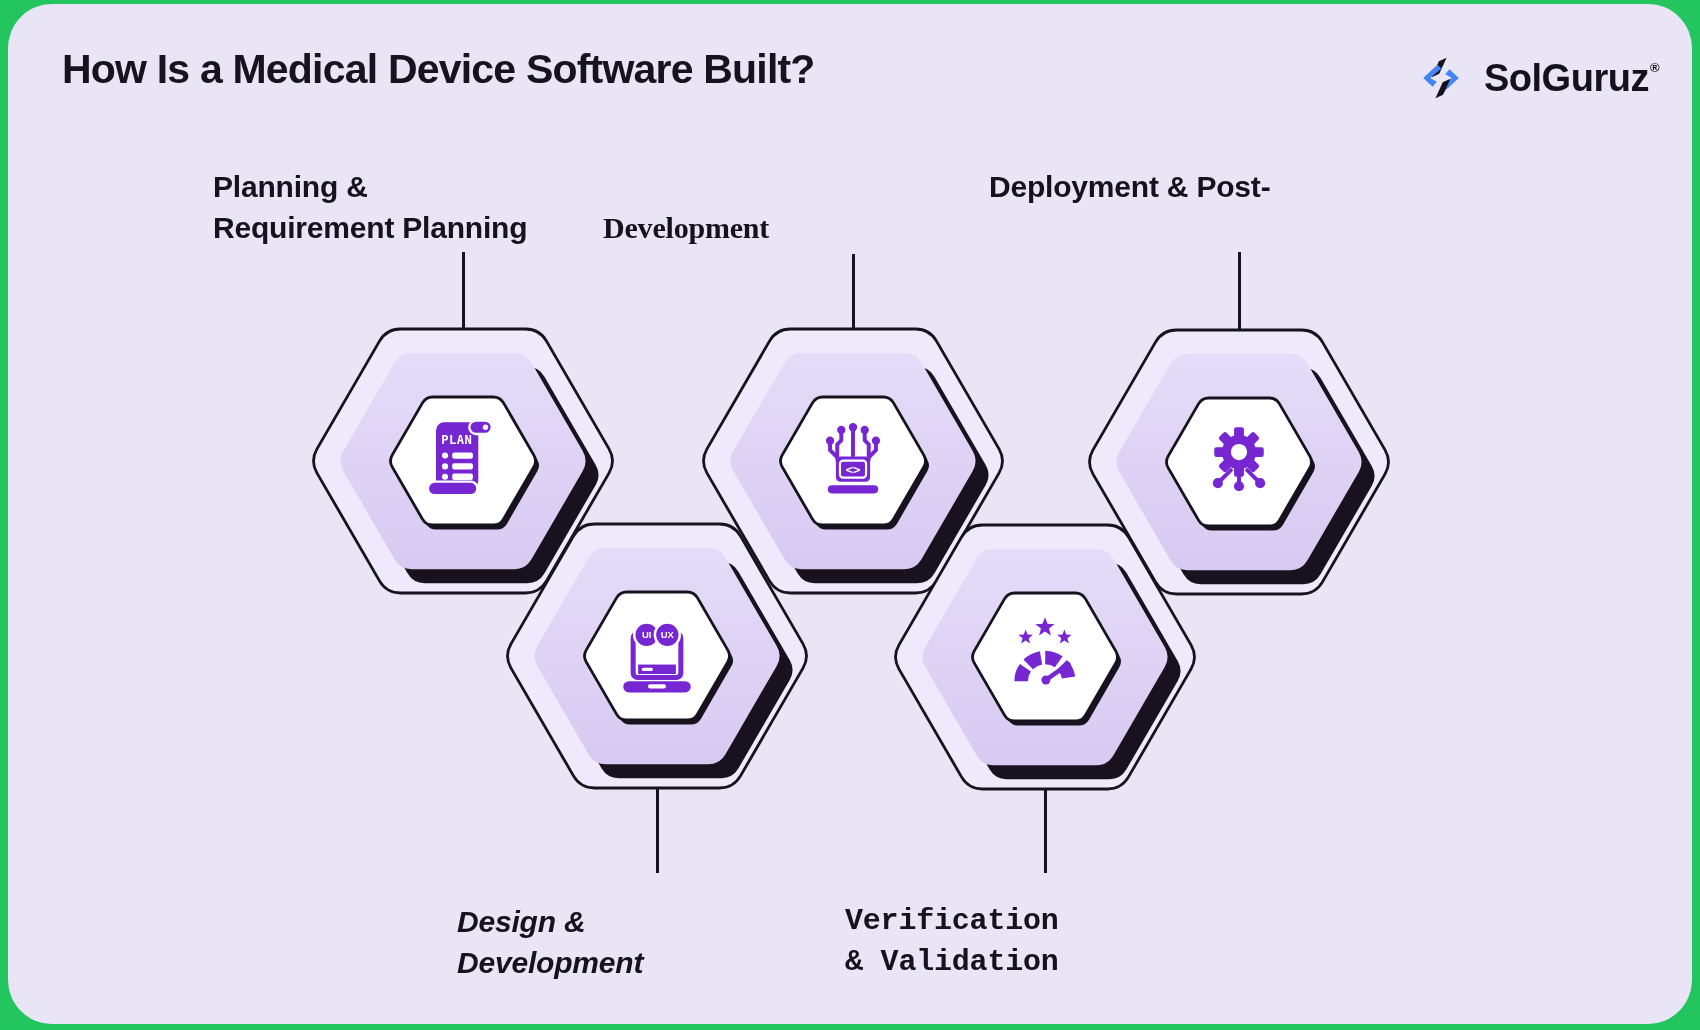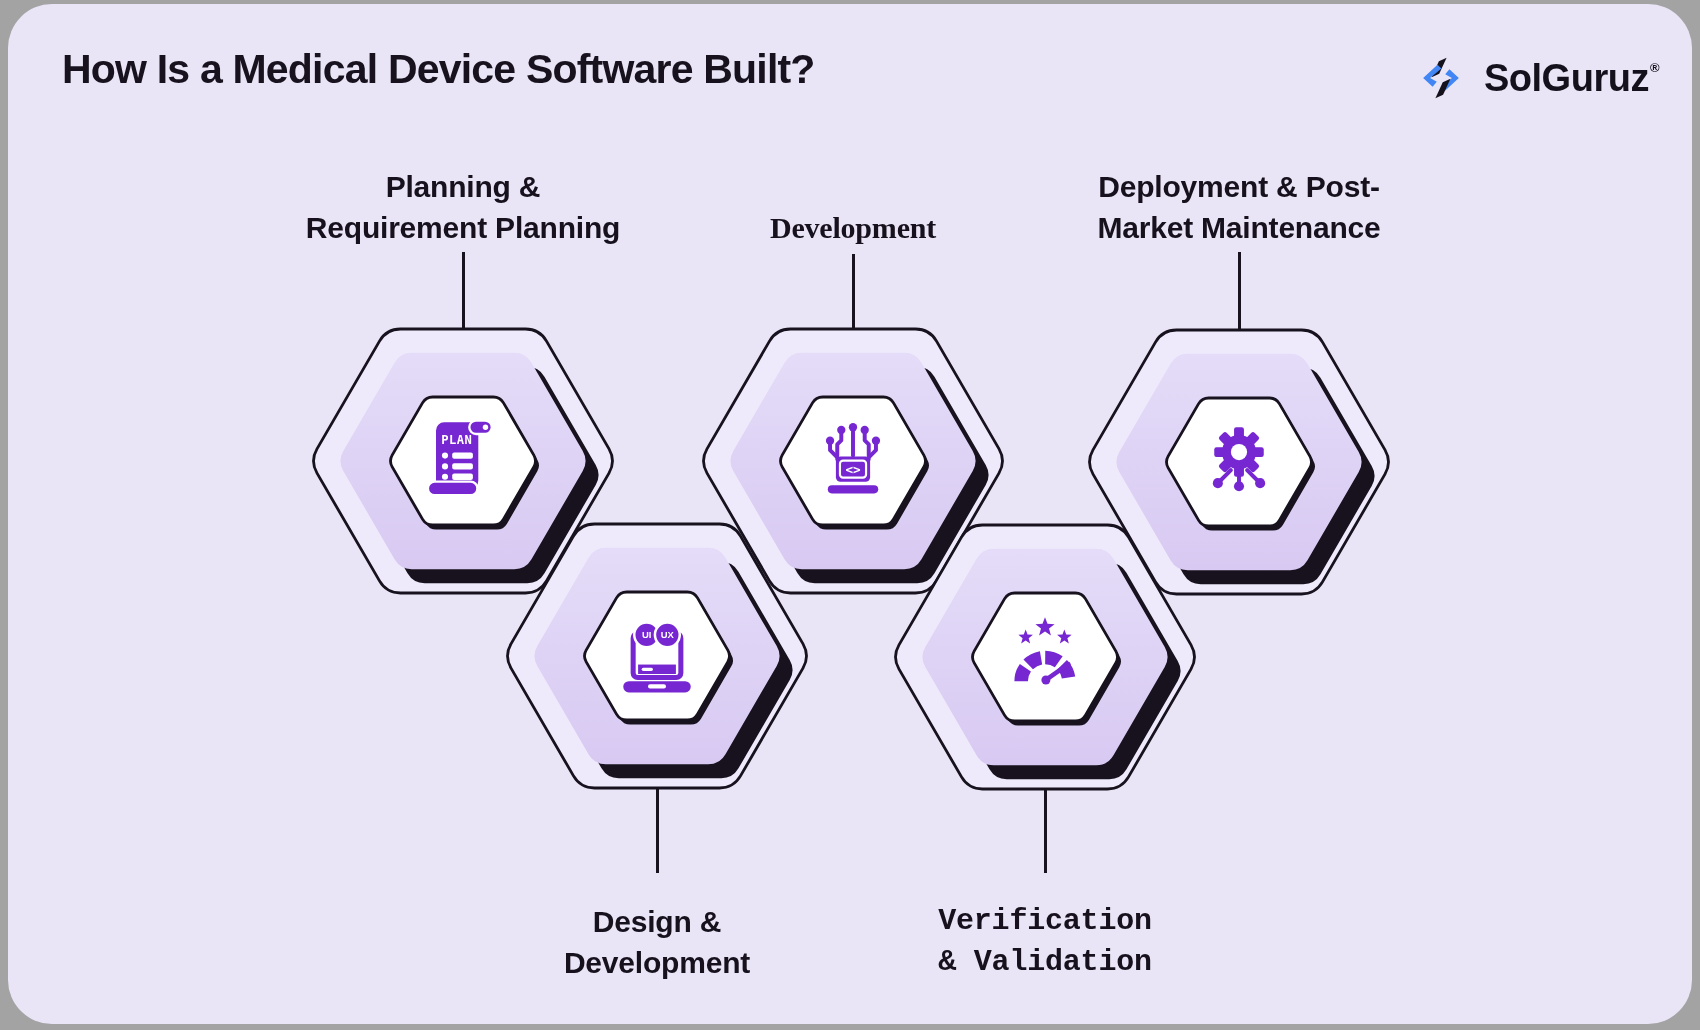--- a/index.html
+++ b/index.html
@@ -1,33 +1,33 @@
 <!DOCTYPE html>
 <html><head>
 <meta charset="utf-8">
 <style>
   html,body{margin:0;padding:0;background:#000;}
-  .canvas{position:relative;width:1700px;height:1030px;background:#a3a3a3;overflow:hidden;
+  .canvas{position:relative;width:1700px;height:1030px;background:#22c55e;overflow:hidden;
           font-family:"Liberation Sans",sans-serif;}
   .panel{position:absolute;left:8px;top:4px;right:8px;bottom:6px;background:#eae5f6;border-radius:44px;}
   .title{position:absolute;left:62px;top:46px;margin:0;font-size:41px;font-weight:800;
          letter-spacing:-0.8px;color:#17121e;}
   .logo{position:absolute;left:1420px;top:50px;display:flex;align-items:center;gap:22px;}
   .logo-mark{width:42px;height:56px;}
   .logo-text{font-size:38px;font-weight:700;color:#15111c;letter-spacing:-0.5px;display:flex;align-items:flex-start;}
   .reg{font-size:13px;font-weight:700;margin-top:3px;margin-left:1px;}
   .defs-svg{position:absolute;width:0;height:0;overflow:hidden;}
   .hexcell{position:absolute;width:340px;height:300px;overflow:visible;}
   .hx-outline{fill:#efeafb;stroke:#17121e;stroke-width:2.8;}
   .hx-shadow{fill:#17121e;}
   .hx-fill{fill:url(#hexgrad);}
   .hx-inner-sh{fill:#17121e;}
   .hx-inner{fill:#ffffff;stroke:#17121e;stroke-width:5.8;}
   .connector{position:absolute;width:3px;background:#17121e;}
-  .node-label{position:absolute;text-align:center;font-size:30px;font-weight:700;color:#16111d;
+  .node-label{position:absolute;font-size:30px;font-weight:700;color:#16111d;
               line-height:41px;letter-spacing:-0.2px;}
   .node-label span{display:block;}
   .ic{fill:#7627d1;}
   .ic-s{stroke:#7627d1;}
   .scr{fill:#ffffff;stroke:#7627d1;stroke-width:5.6;}
   .plan-text{font-family:"DejaVu Sans Mono",monospace;font-size:13.5px;font-weight:700;fill:#ffffff;letter-spacing:0.5px;}
   .code-text{font-family:"DejaVu Sans Mono",monospace;font-size:14px;font-weight:700;fill:#ffffff;}
   .uiux-text{font-family:"Liberation Sans",sans-serif;font-size:10.5px;font-weight:700;fill:#ffffff;}
 </style>
 </head>
@@ -194,23 +194,22 @@
 
   <div class="node-label" style="left:213px;top:166px;width:500px;">
     <span>Planning &amp;</span>
     <span>Requirement Planning</span>
   </div>
   <div class="node-label" style="left:603px;top:207px;width:500px;font-family:Liberation Serif, serif;">
     <span>Development</span>
   </div>
   <div class="node-label" style="left:989px;top:166px;width:500px;">
     <span>Deployment &amp; Post-</span>
-    <span>Market Maintenance</span>
-  </div>
-  <div class="node-label" style="left:457px;top:901px;width:400px;">
+  </div>
+  <div class="node-label" style="left:457px;top:901px;width:400px;font-style:italic;">
     <span>Design &amp;</span>
     <span>Development</span>
   </div>
   <div class="node-label" style="left:845px;top:901px;width:400px;font-family:Liberation Mono, monospace;">
     <span>Verification</span>
     <span>&amp; Validation</span>
   </div>
 </div>
 
 </body></html>

